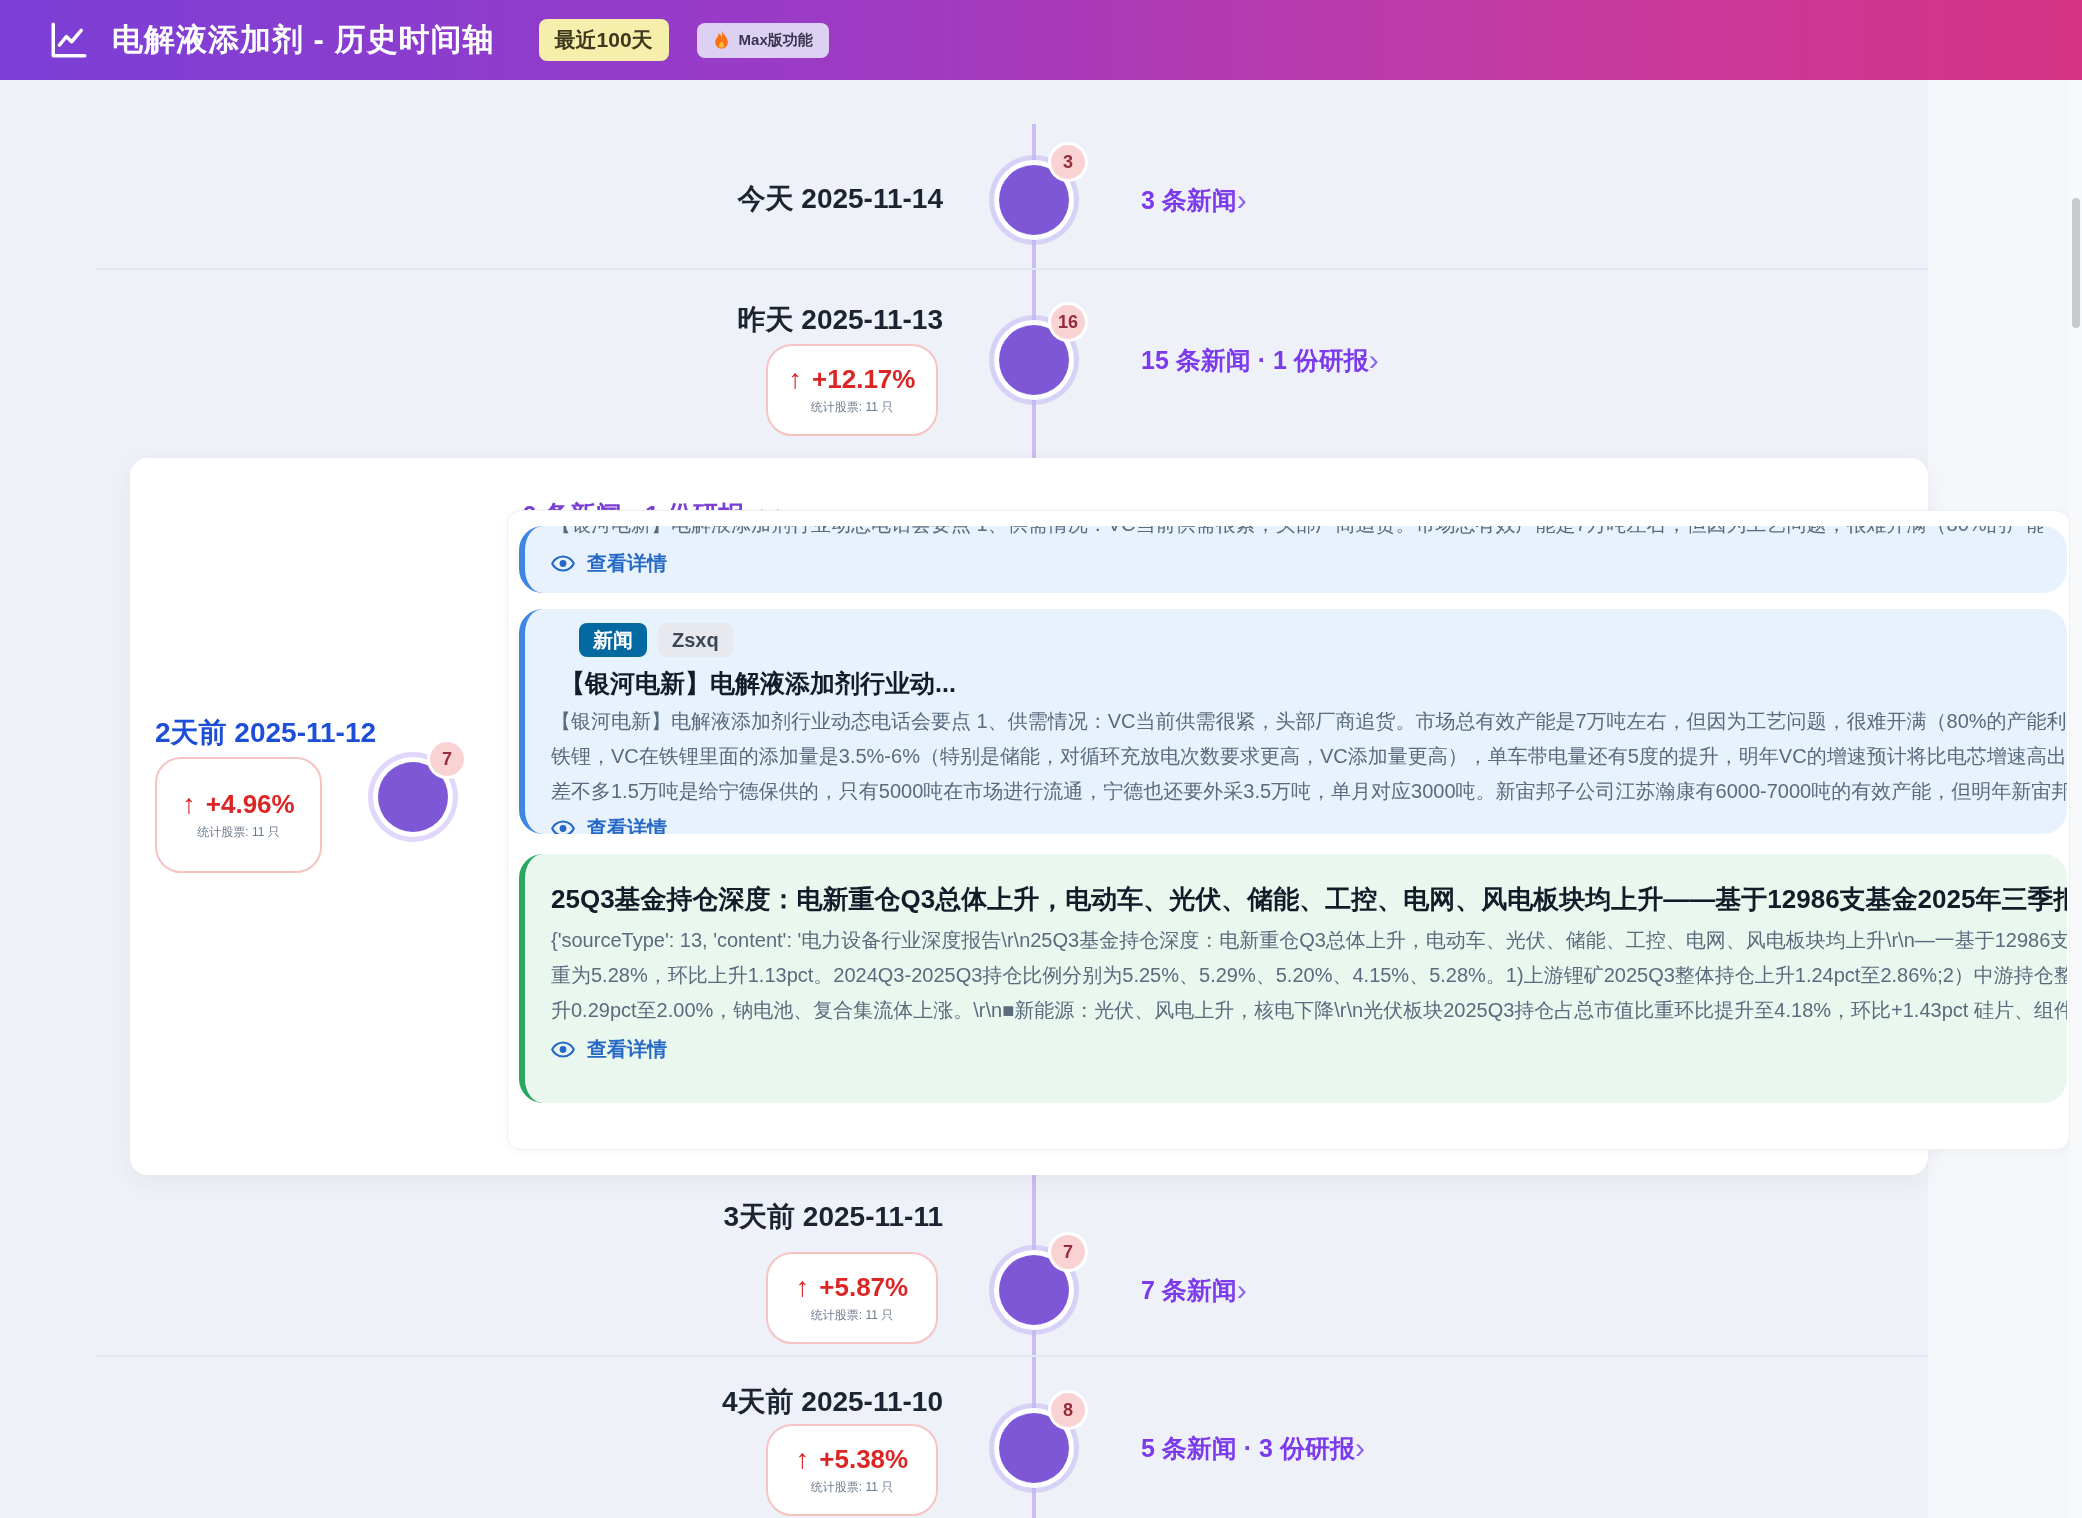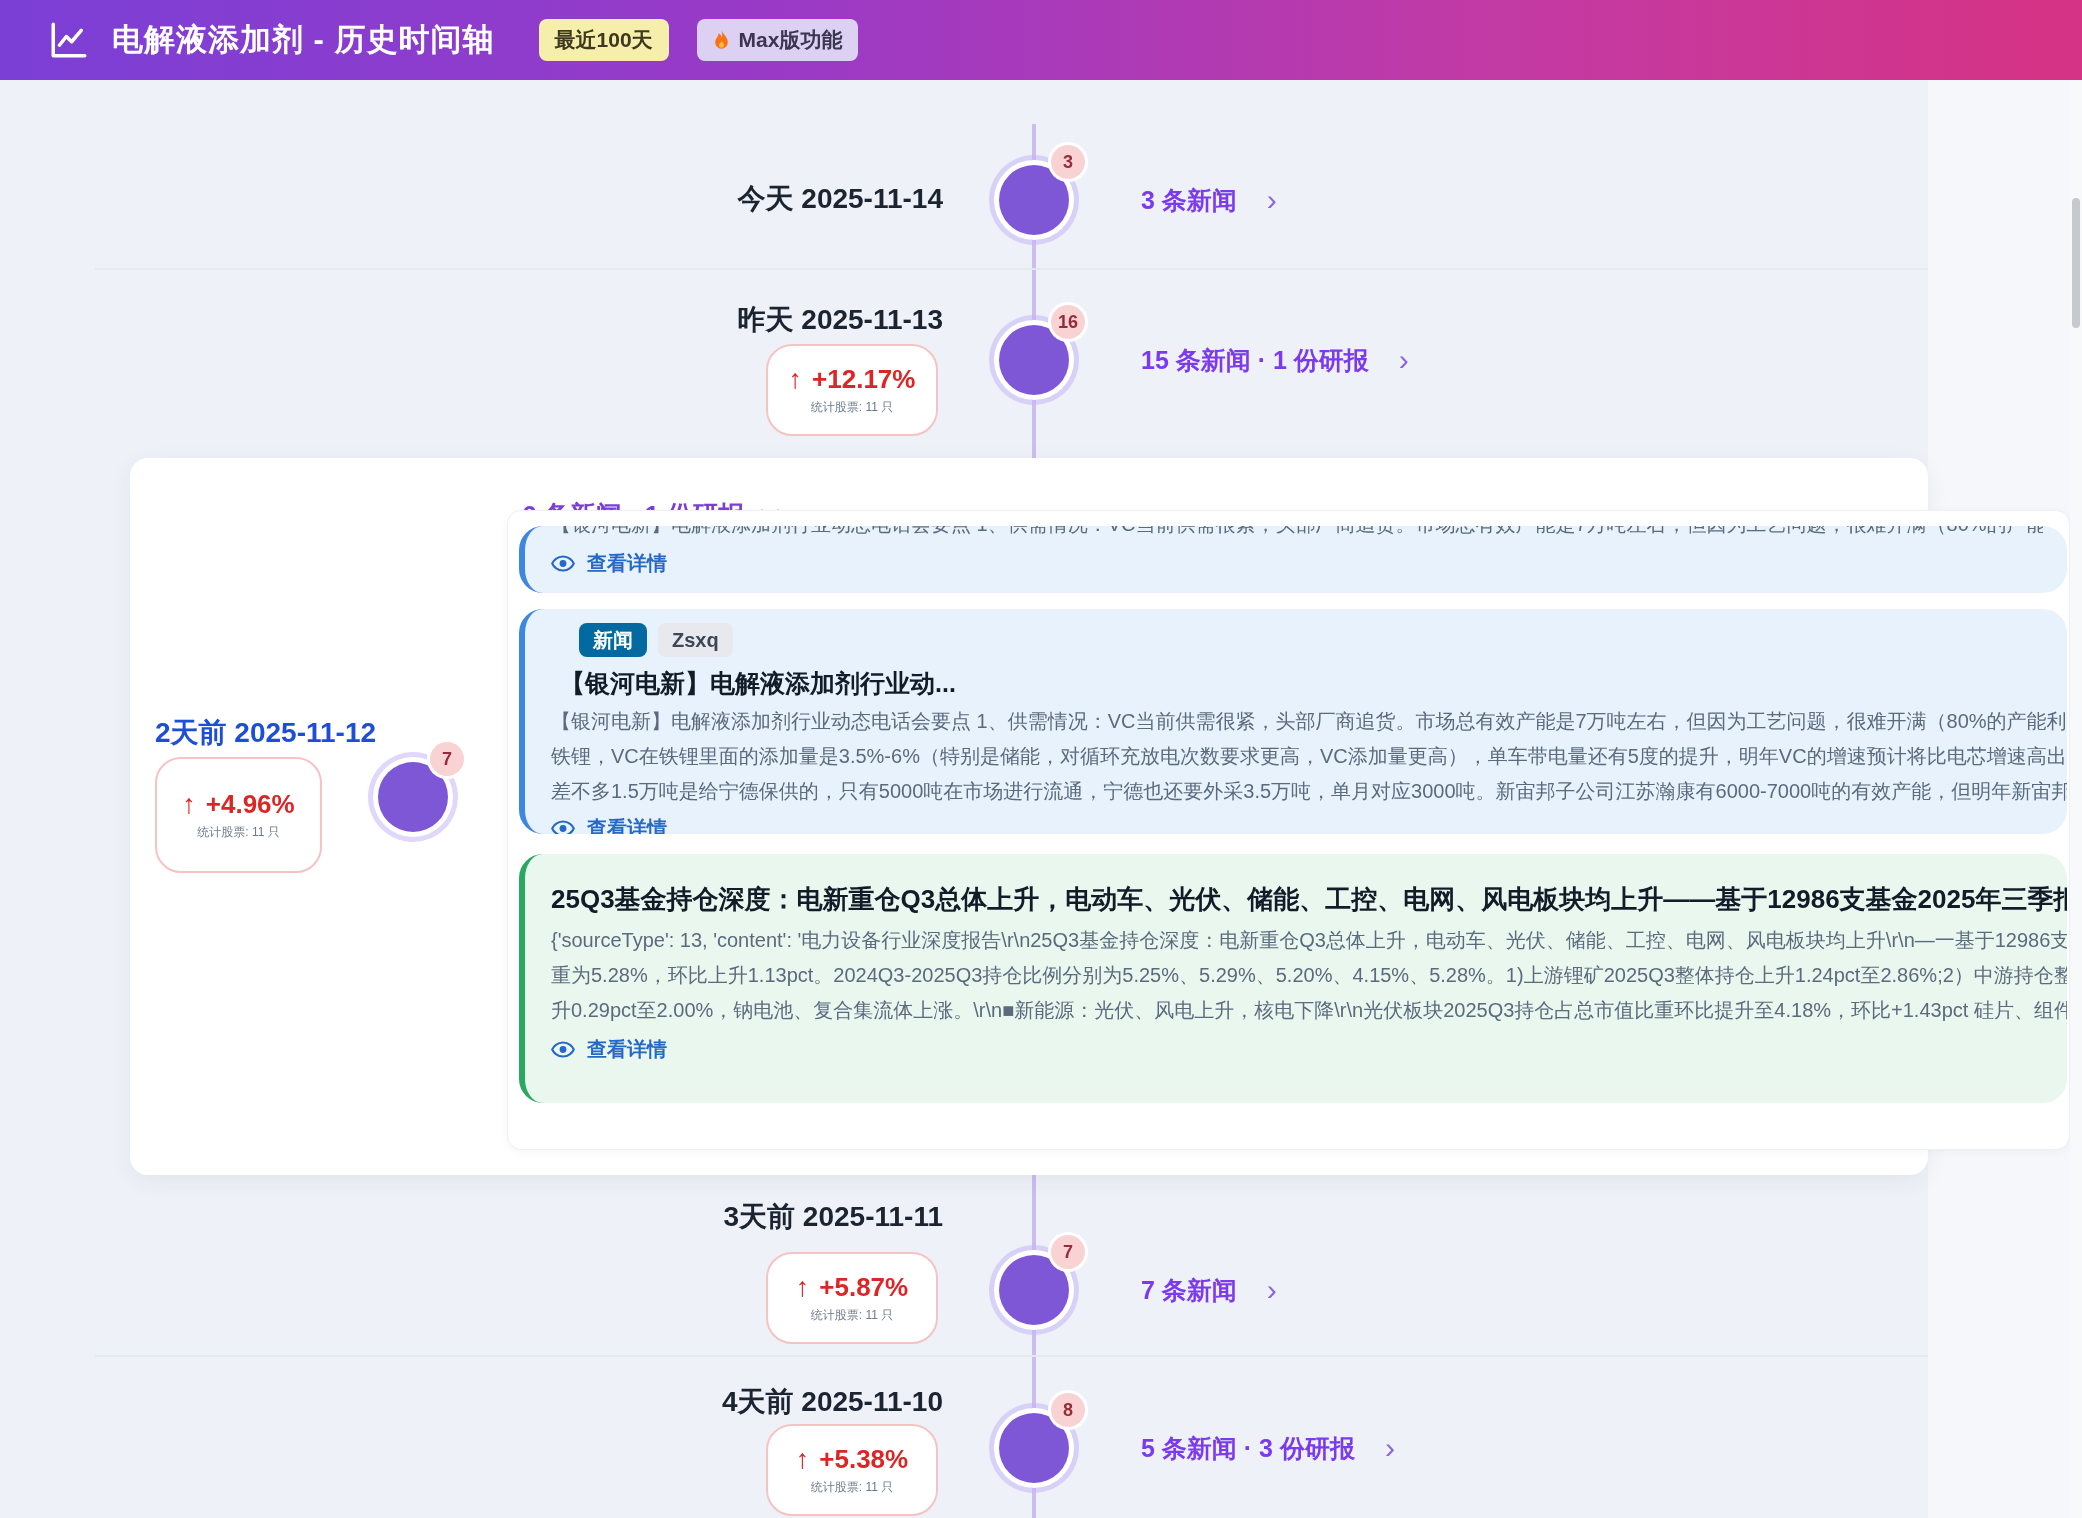--- a/index.html
+++ b/index.html
@@ -7,21 +7,21 @@
   .stage{position:relative;width:2082px;height:1518px;overflow:hidden;background:#f5f7fb;}
 
   
   .topbar{position:absolute;left:0;top:0;width:2082px;height:80px;
     background:linear-gradient(90deg,#7b3fd6 0%,#9a3ac6 38%,#c23aa4 72%,#d63384 100%);
     display:flex;align-items:center;box-sizing:border-box;padding-left:46px;}
   .hicon{display:flex;align-items:center;justify-content:center;width:46px;height:46px;}
   .topbar h1{margin:0 0 0 20px;font-size:31px;font-weight:bold;color:#fff;letter-spacing:1px;white-space:nowrap;}
   .badge-days{margin-left:44px;background:#f6efab;color:#3d381e;font-weight:bold;font-size:21px;
     padding:7px 16px;border-radius:8px;white-space:nowrap;}
-  .badge-max{margin-left:28px;background:#dcd1f2;color:#3a3550;font-weight:bold;font-size:21px;
+  .badge-max{margin-left:28px;background:#dcd1f2;color:#3a3550;font-weight:bold;font-size:15px;
     padding:7px 16px;border-radius:8px;display:flex;align-items:center;gap:9px;white-space:nowrap;}
 
   
   .canvas{position:absolute;left:0;top:80px;width:2082px;height:1438px;}
   .content-bg{position:absolute;left:0;top:0;width:1928px;height:1438px;background:#eef2f8;}
   .rightzone{position:absolute;left:1928px;top:0;width:142px;height:1438px;background:#f5f7fb;}
   .sb-track{position:absolute;left:2070px;top:0;width:12px;height:1438px;background:#f8f9fb;}
   .sb-thumb{position:absolute;left:2072px;top:118px;width:8px;height:130px;background:#c6c9ce;border-radius:4px;}
 
   .vline{position:absolute;left:1032px;top:44px;width:4px;height:1394px;background:#cdbcf0;}
@@ -40,21 +40,21 @@
   .node{position:absolute;width:70px;height:70px;border-radius:50%;background:#7e57d6;cursor:pointer;
     box-shadow:0 0 0 5px #ffffff,0 0 0 10px rgba(199,182,246,.55);}
   .n1{left:999px;top:85px;}
   .n2{left:999px;top:245px;}
   .n3{left:999px;top:1175px;}
   .n4{left:999px;top:1333px;}
   .cbadge{position:absolute;top:-20px;right:-16px;width:34px;height:34px;border-radius:50%;
     background:#f9d3d4;color:#942c3b;font-weight:bold;font-size:18px;
     display:flex;align-items:center;justify-content:center;box-shadow:0 0 0 3px #fff;}
 
-  .rlink{position:absolute;left:1141px;height:70px;display:flex;align-items:center;gap:30px;
+  .rlink{position:absolute;left:1141px;height:70px;display:flex;align-items:center;
     color:#7c3aed;font-weight:bold;font-size:25px;cursor:pointer;white-space:nowrap;}
   .l1{top:85px;}
   .l2{top:245px;}
   .l3{top:1175px;}
   .l4{top:1333px;}
   .chev{font-size:30px;font-weight:normal;color:#8a63e8;line-height:1;}
 
   .stat{position:absolute;background:#fff;border:2px solid #f6c3c3;border-radius:26px;box-sizing:border-box;
     display:flex;flex-direction:column;align-items:center;justify-content:center;gap:7px;}
   .s2{left:766px;top:264px;width:172px;height:92px;}

